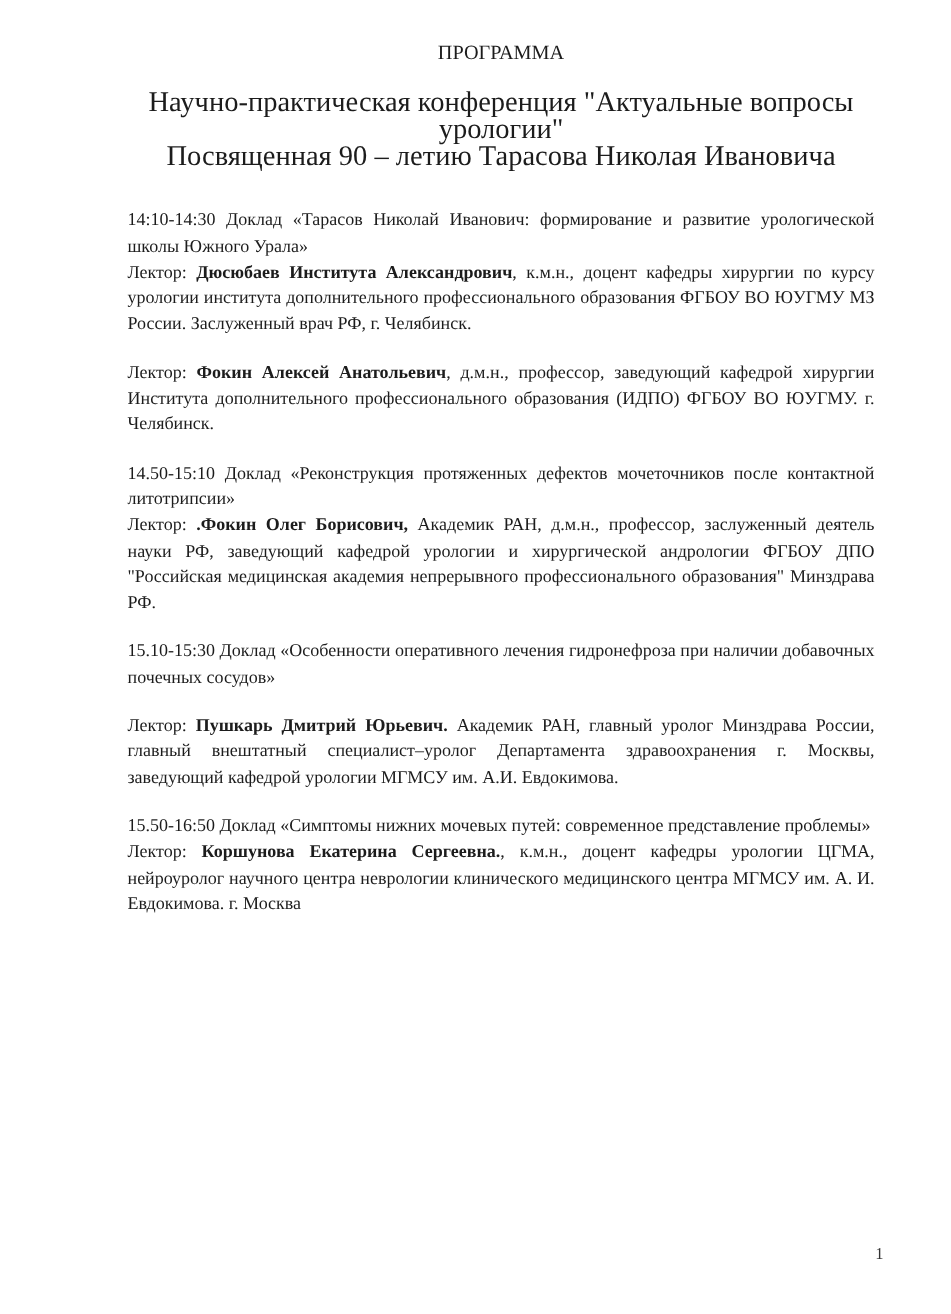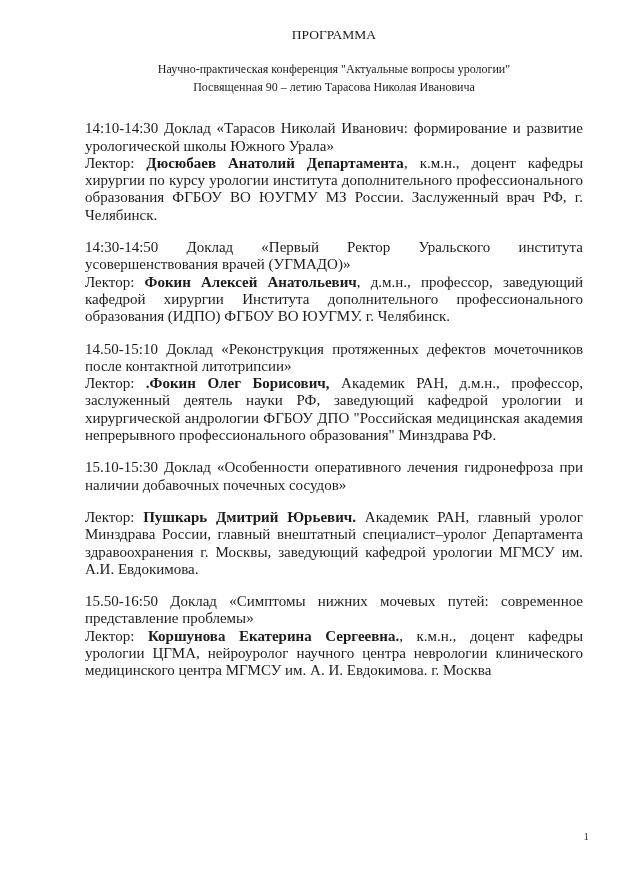--- a/index.html
+++ b/index.html
@@ -23,31 +23,31 @@
   }
   .doc-title {
     text-align: center;
     font-size: 13.5px;
     line-height: 17.3px;
     font-weight: normal;
     margin: 0 0 17px 0;
   }
   .subtitle {
     text-align: center;
-    font-size: 12px;
+    font-size: 19px;
     line-height: 18px;
     margin: 0 0 24px 0;
   }
   .subtitle p { margin: 0; }
   .talk {
     margin: 0 0 15px 0;
   }
   .para {
     margin: 0;
-    font-size: 15px;
+    font-size: 12px;
     line-height: 17.3px;
     text-align: justify;
   }
   .bold { font-weight: bold; }
   .page-number {
     position: absolute;
     top: 830px;
     right: 45px;
     font-size: 11px;
     font-family: "Liberation Serif", "DejaVu Serif", serif;
@@ -61,25 +61,24 @@
 
   <h1 class="doc-title">ПРОГРАММА</h1>
 
   <div class="subtitle">
     <p>Научно-практическая конференция "Актуальные вопросы урологии"</p>
     <p>Посвященная 90 – летию Тарасова Николая Ивановича</p>
   </div>
 
   <div class="talk">
     <p class="para">14:10-14:30 Доклад «Тарасов Николай Иванович: формирование и развитие урологической школы Южного Урала»</p>
-    <p class="para"><span>Лектор:</span> <span class="bold">Дюсюбаев Анатолий Департамента</span><span>, к.м.н., доцент кафедры хирургии по курсу урологии института дополнительного профессионального образования ФГБОУ ВО ЮУГМУ МЗ России. Заслуженный врач РФ, г. Челябинск.</span></p>
+    <p class="para"><span>Лектор:</span> <span class="bold">Дюсюбаев Института Александрович</span><span>, к.м.н., доцент кафедры хирургии по курсу урологии института дополнительного профессионального образования ФГБОУ ВО ЮУГМУ МЗ России. Заслуженный врач РФ, г. Челябинск.</span></p>
   </div>
 
   <div class="talk">
-    <p class="para">14:30-14:50 Доклад «Первый Ректор Уральского института усовершенствования врачей (УГМАДО)»</p>
     <p class="para"><span>Лектор:</span> <span class="bold">Фокин Алексей Анатольевич</span><span>, д.м.н., профессор, заведующий кафедрой хирургии Института дополнительного профессионального образования (ИДПО) ФГБОУ ВО ЮУГМУ. г. Челябинск.</span></p>
   </div>
 
   <div class="talk">
     <p class="para">14.50-15:10 Доклад «Реконструкция протяженных дефектов мочеточников после контактной литотрипсии»</p>
     <p class="para"><span>Лектор:</span> <span class="bold">.Фокин Олег Борисович,</span><span> Академик РАН, д.м.н., профессор, заслуженный деятель науки РФ, заведующий кафедрой урологии и хирургической андрологии ФГБОУ ДПО "Российская медицинская академия непрерывного профессионального образования" Минздрава РФ.</span></p>
   </div>
 
   <div class="talk">
     <p class="para">15.10-15:30 Доклад «Особенности оперативного лечения гидронефроза при наличии добавочных почечных сосудов»</p>

